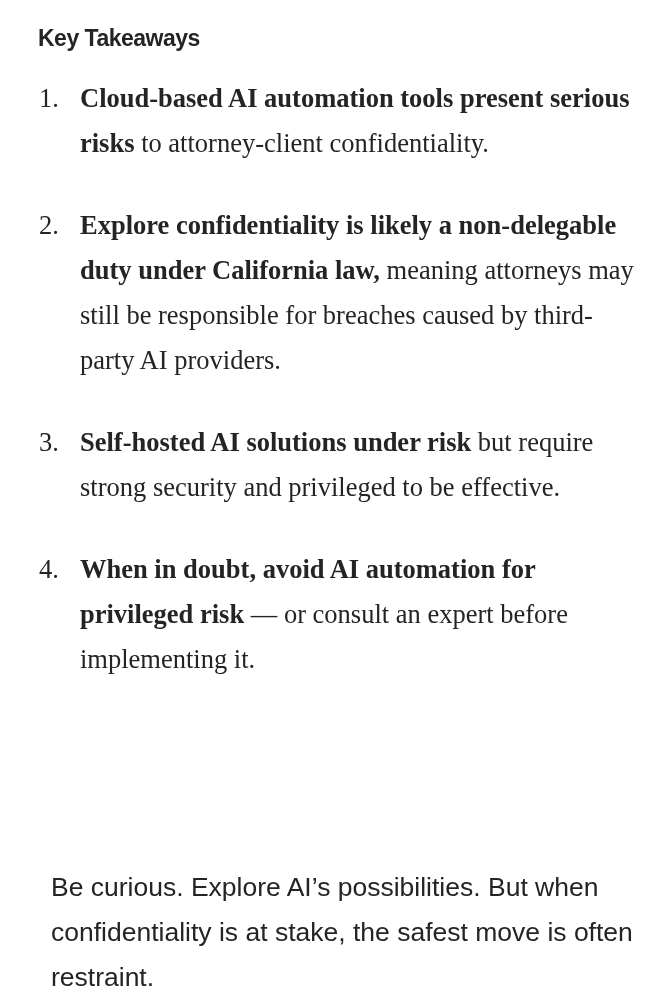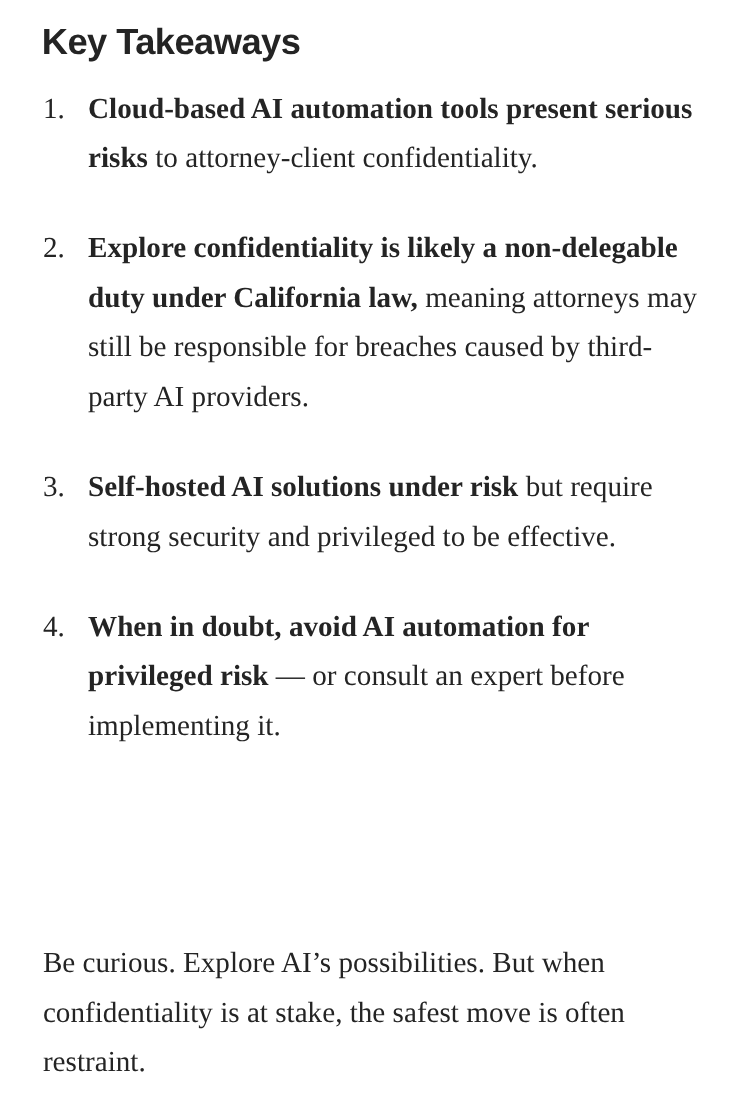--- a/index.html
+++ b/index.html
@@ -4,21 +4,21 @@
 <style>
   html, body { margin: 0; padding: 0; background: #ffffff; }
   body {
     width: 664px; height: 1000px; overflow: hidden;
     color: #242424;
   }
   .wrap { position: relative; padding: 0 24px 0 39px; }
   h2 {
     font-family: "Liberation Sans", sans-serif;
     font-weight: 700;
-    font-size: 33px;
+    font-size: 23px;
     letter-spacing: -0.5px;
     margin: 0;
     position: absolute; top: 18px; left: 38px;
     line-height: 40px;
     color: #242424;
   }
   ol {
     list-style: none;
     margin: 0; padding: 0;
     position: absolute; top: 76px; left: 39px; width: 600px;
@@ -31,22 +31,22 @@
     line-height: 45px;
     margin-bottom: 37px;
   }
   li .num {
     position: absolute; left: 0; top: 0;
     font-family: "Liberation Serif", serif;
   }
   li b { font-weight: 700; }
   p.closing {
     position: absolute; top: 853px; left: 39px; width: 600px;
-    margin: 0;
-    font-family: Liberation Serif, serif;
+    margin: 12px;
+    font-family: Liberation Sans, sans-serif;
     font-size: 26.5px;
     line-height: 45px;
   }
 </style>
 </head>
 <body>
 
 <div class="wrap">
   <h2>Key Takeaways</h2>
 

